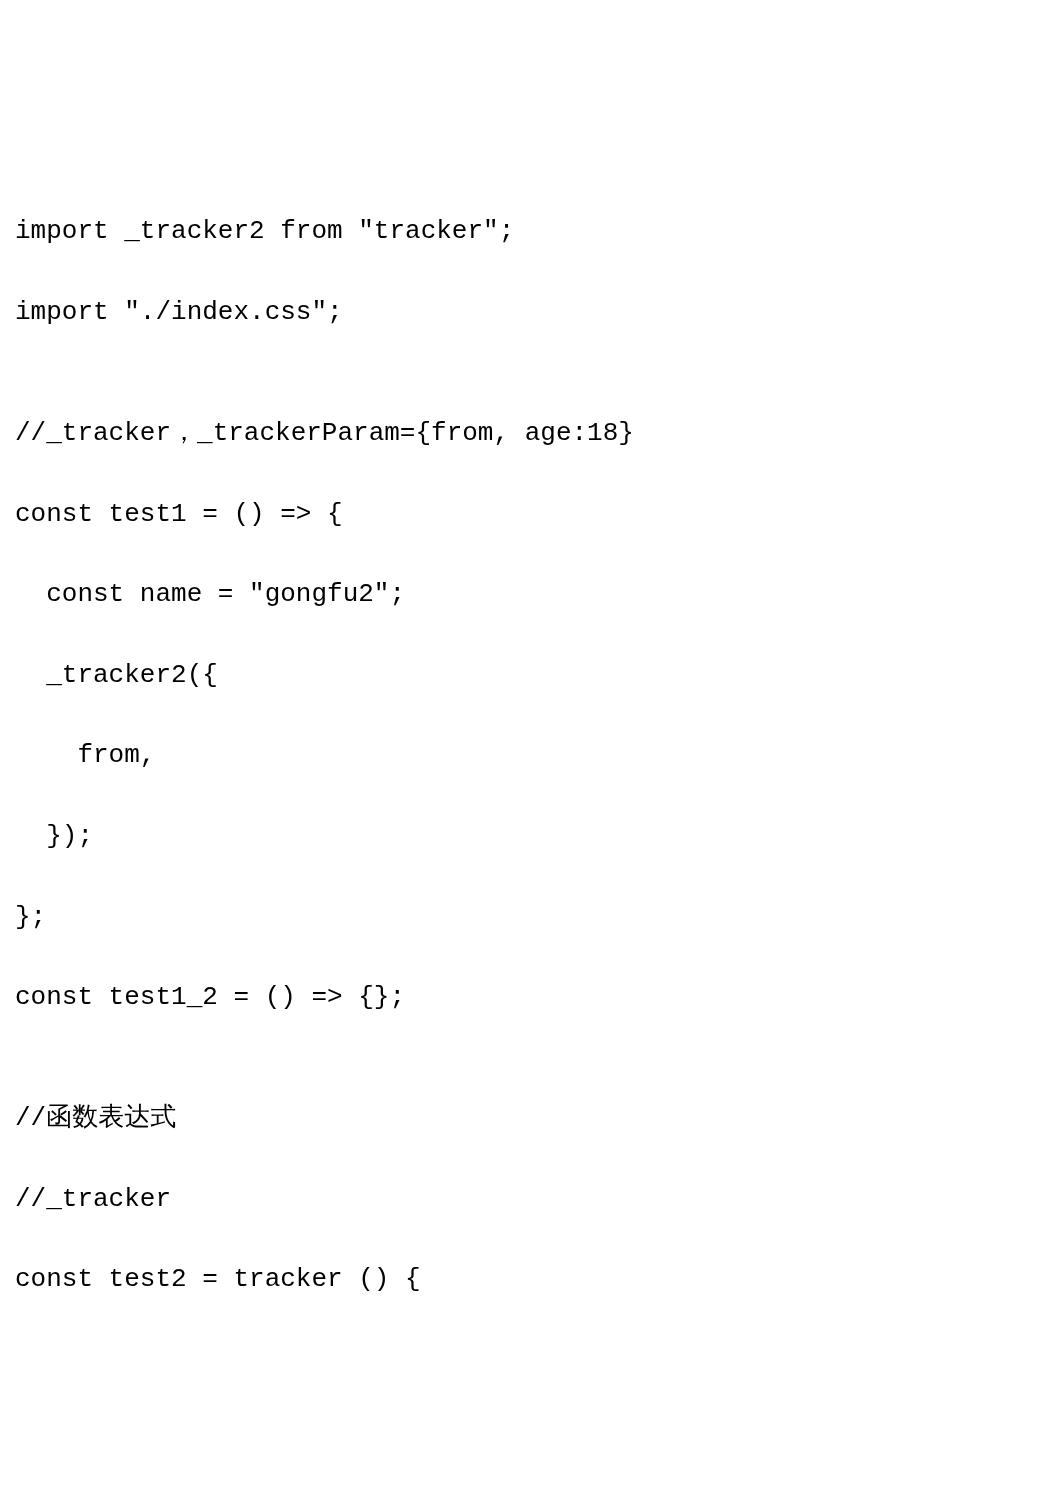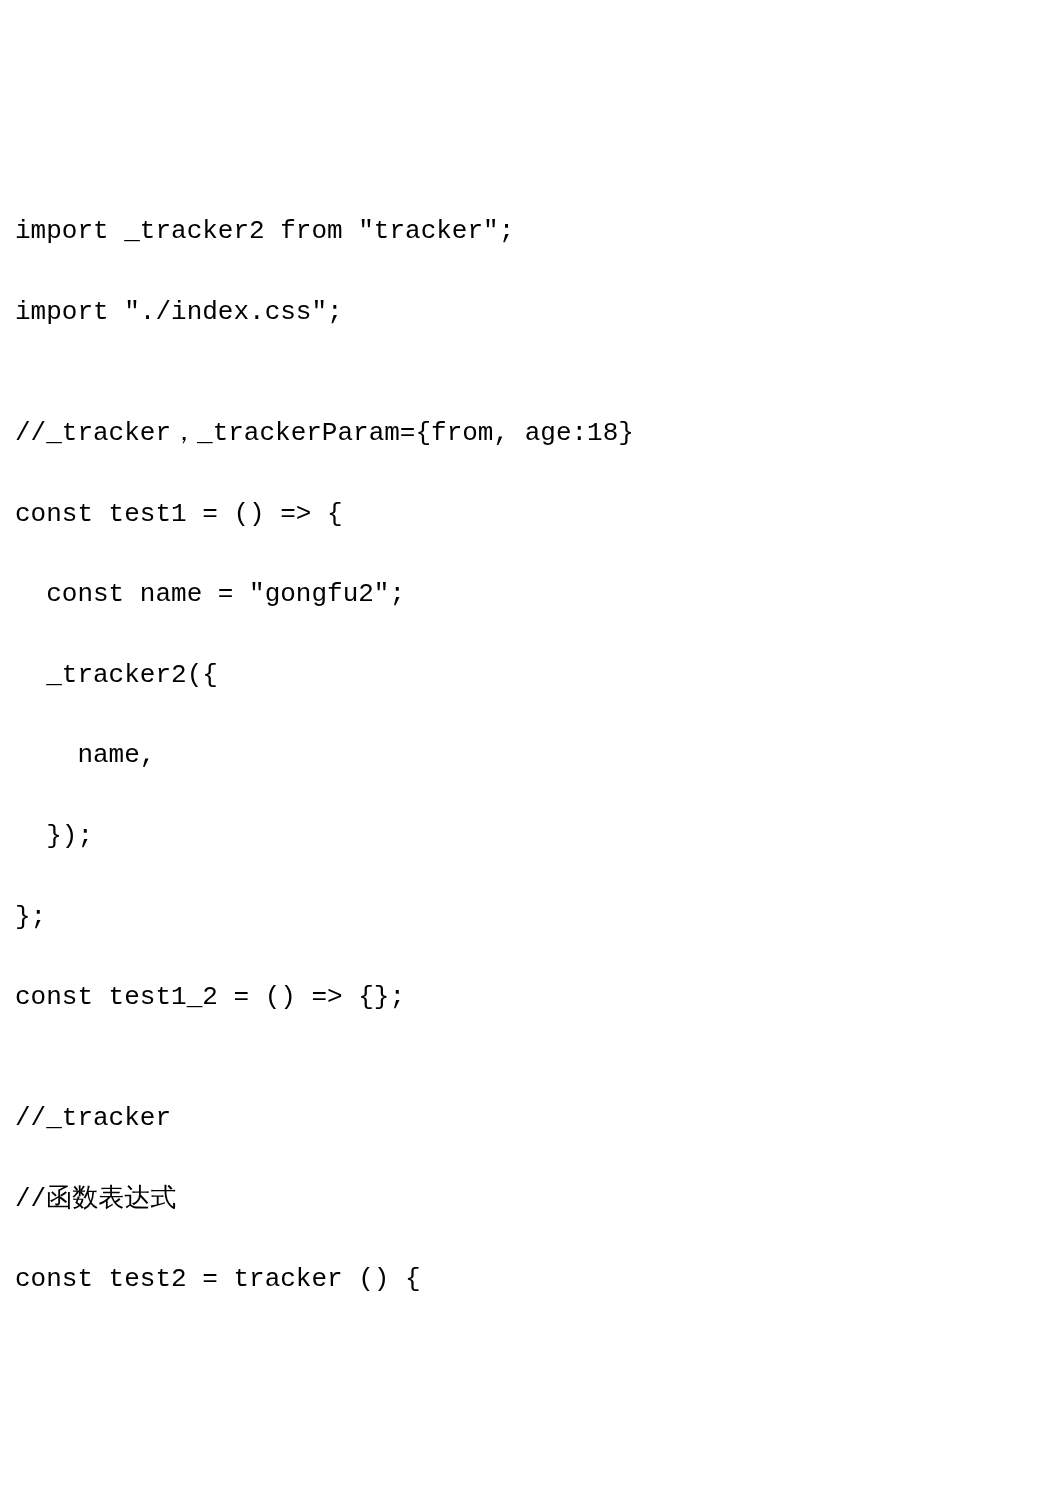--- a/index.html
+++ b/index.html
@@ -32,27 +32,27 @@
 
 
 <div class="code-container">
 <div class="code-line">import _tracker2 from "tracker";</div>
 <div class="code-line">import "./index.css";</div>
 <div class="code-line"></div>
 <div class="code-line">//_tracker，_trackerParam={from, age:18}</div>
 <div class="code-line">const test1 = () =&gt; {</div>
 <div class="code-line">  const name = "gongfu2";</div>
 <div class="code-line">  _tracker2({</div>
-<div class="code-line">    name,</div>
+<div class="code-line">    from,</div>
 <div class="code-line">  });</div>
 <div class="code-line">};</div>
 <div class="code-line">const test1_2 = () =&gt; {};</div>
 <div class="code-line"></div>
+<div class="code-line">//函数表达式</div>
 <div class="code-line">//_tracker</div>
-<div class="code-line">//函数表达式</div>
 <div class="code-line">const test2 = tracker () {</div>
 
 
 
 
 
 
 
 
 

